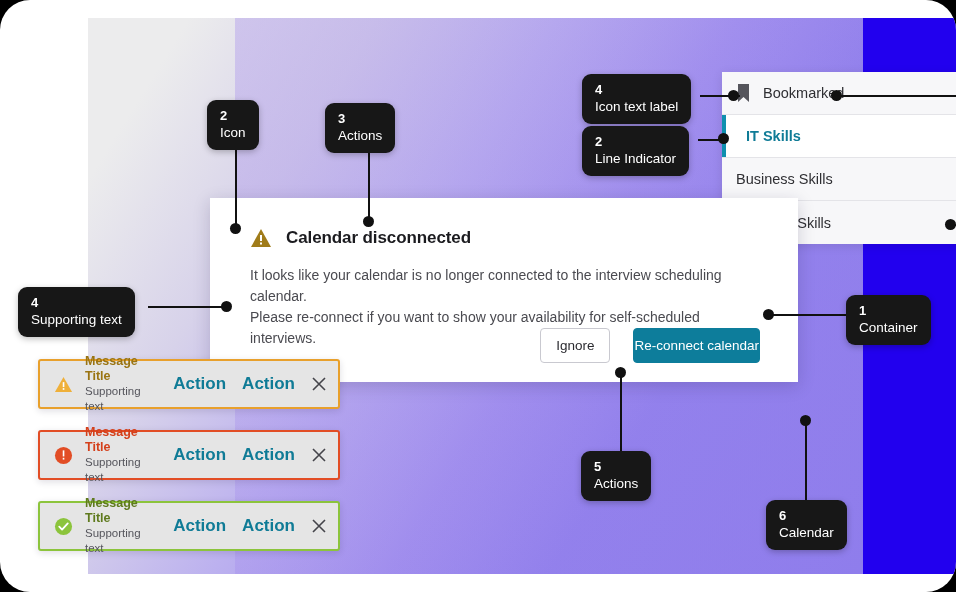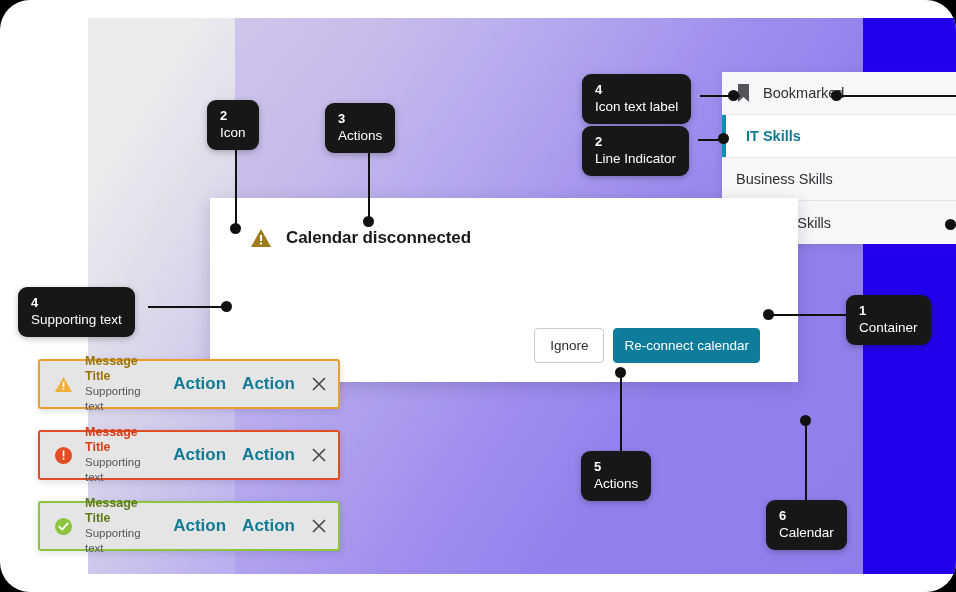--- a/index.html
+++ b/index.html
@@ -127,40 +127,40 @@
     margin: 17px 0 0 40px;
     width: 505px;
     font-size: 14px;
     line-height: 21px;
     color: #4a4a50;
   }
   .dialog-actions {
     position: absolute;
     right: 38px; bottom: 19px;
     display: flex;
-    gap: 9px;
+    gap: 23px;
   }
   .btn {
     font-family: "Liberation Sans", sans-serif;
     font-size: 13.5px;
     border-radius: 4px;
     cursor: pointer;
     white-space: nowrap;
   }
   .btn-secondary {
     background: #ffffff;
     border: 1px solid #c9c9d0;
     color: #2b2b30;
     padding: 8px 15px;
   }
   .btn-primary {
     background: #0d7d9b;
     border: 1px solid #0d7d9b;
     color: #ffffff;
-    padding: 9px 10px;
+    padding: 9px 0;
   }
 
   
   .toast {
     position: absolute;
     left: 38px;
     width: 302px;
     height: 50px;
     background: #e5e5e5;
     border-radius: 3px;
@@ -262,20 +262,24 @@
 
   <div class="dialog">
     <div class="dialog-head">
       <svg class="warn-icon" viewBox="0 0 22 20">
         <path d="M11 1 21 19H1z" fill="#a07c1a"></path>
         <rect x="10" y="7" width="2" height="6" fill="#ffffff"></rect>
         <rect x="10" y="14.5" width="2" height="2" fill="#ffffff"></rect>
       </svg>
       <div class="dialog-title">Calendar disconnected</div>
     </div>
+    <div class="dialog-body">
+      <div>It looks like your calendar is no longer connected to the interview scheduling calendar.</div>
+      <div>Please re-connect if you want to show your availability for self-scheduled interviews.</div>
+    </div>
     <div class="dialog-actions">
       <button class="btn btn-secondary">Ignore</button>
       <button class="btn btn-primary">Re-connect calendar</button>
     </div>
   </div>
 
   <div class="toast t1">
     <svg class="toast-icon" viewBox="0 0 20 20">
       <path d="M10 2 19 18H1z" fill="#efb03a"></path>
       <rect x="9.2" y="7.5" width="1.7" height="5.2" fill="#ffffff"></rect>

